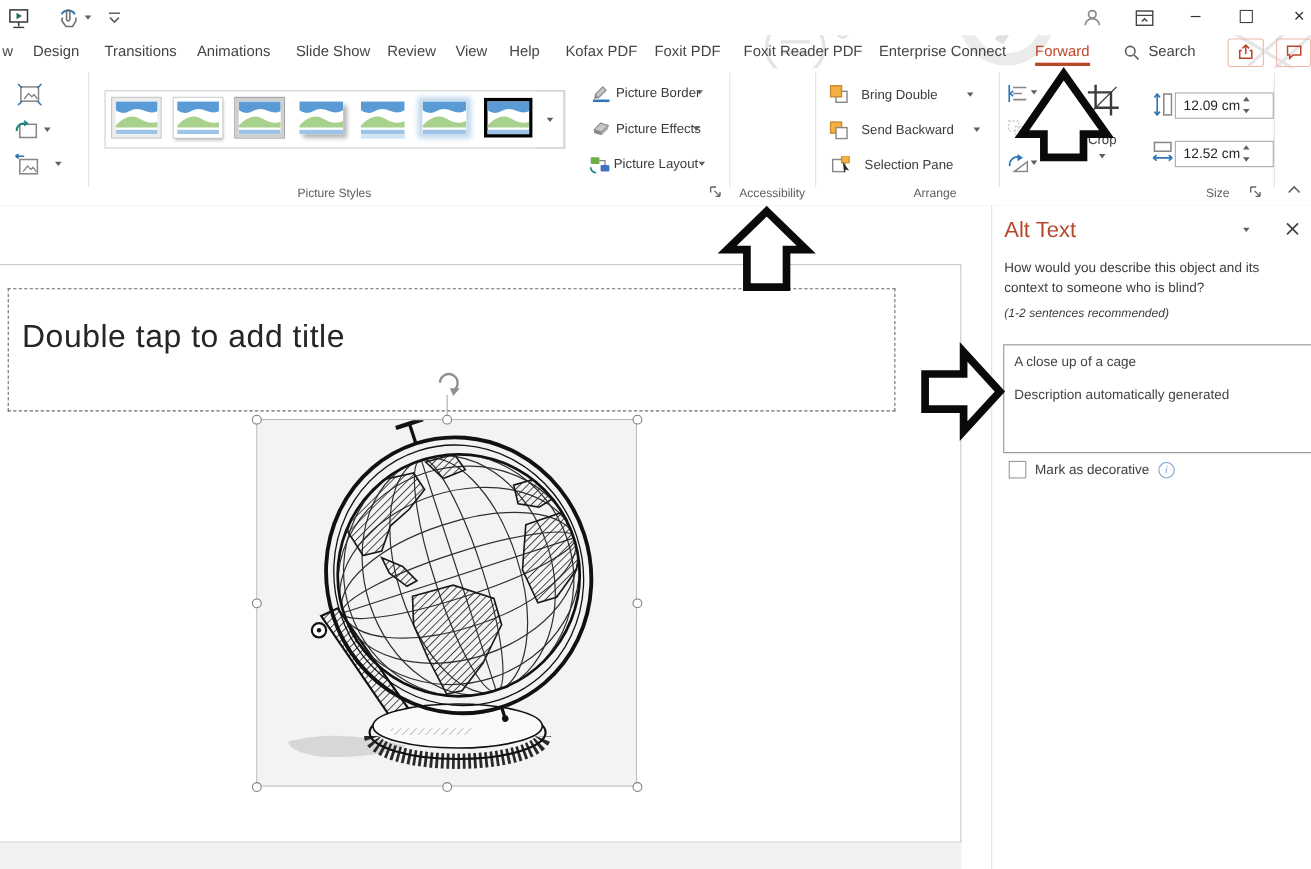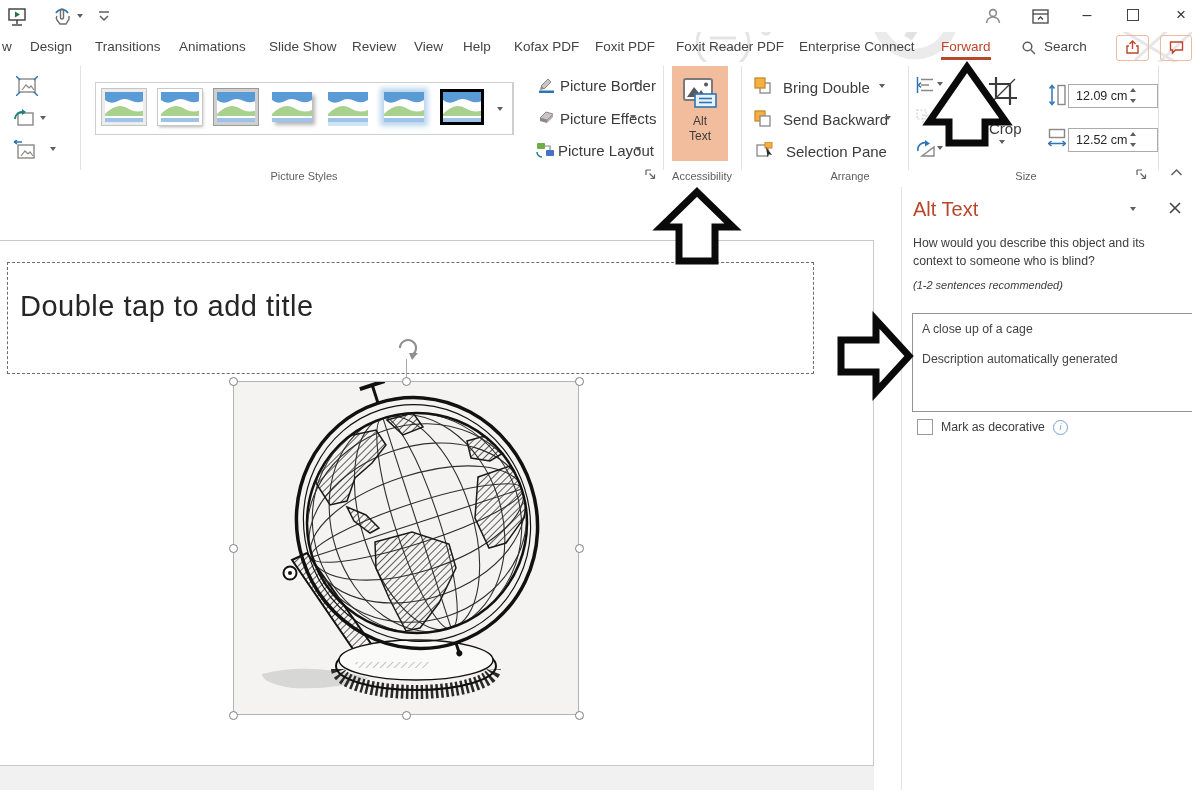--- a/index.html
+++ b/index.html
@@ -12,21 +12,21 @@
   .winbtn{width:34px;height:26px;top:2px;display:flex;align-items:center;justify-content:center;color:#333;}
   #maximize-box{width:10px;height:10px;border:1px solid #444;}
   
   #tabrow{left:0;top:32px;width:1192px;height:30px;background:transparent;}
   .tab{position:absolute;top:7px;font-size:13.5px;color:#444;white-space:nowrap;cursor:default;}
   .tab.active{color:#c0442a;font-weight:400;border-bottom:3px solid #b7472a;padding-bottom:3px;}
   
   #ribbon{left:0;top:62px;width:1192px;height:125px;background:#fff;border-bottom:1px solid #d8d8d8;}
   .vdiv{position:absolute;top:4px;width:1px;height:104px;background:#e2e2e2;}
   .grouplabel{position:absolute;top:108px;font-size:11px;color:#605e5c;text-align:center;white-space:nowrap;}
-  .rbtn-label{position:absolute;font-size:15px;color:#3b3b3b;white-space:nowrap;}
+  .rbtn-label{position:absolute;font-size:12px;color:#3b3b3b;white-space:nowrap;}
   .caret{position:absolute;width:0;height:0;border-left:3.5px solid transparent;border-right:3.5px solid transparent;border-top:4px solid #5f5f5f;}
   
   #gallery{left:95px;top:20px;width:417px;height:51px;border:1px solid #cfcfcf;background:#fff;}
   .galitem{position:absolute;top:6px;width:44px;height:36px;display:flex;align-items:center;justify-content:center;}
   .thumb{width:40px;height:30px;position:relative;overflow:hidden;background:#fff;}
   .st1 .thumb{border:3px solid #ececec;outline:1px solid #c4c4c4;}
   .st2 .thumb{border:3px solid #fff;box-shadow:0 0 0 1px #c9c9c9,1px 2px 3px rgba(0,0,0,.3);}
   .st3 .thumb{border:3px solid #cfcfcf;box-shadow:0 0 0 1px #9a9a9a;}
   .st4 .thumb{box-shadow:3px 3px 4px #b5b5b5;}
   .st5 .thumb{box-shadow:0 4px 0 0 #cfe3f5;}
@@ -278,32 +278,20 @@
 
   <svg class="abs" style="left:536px;top:79px" width="19" height="17" viewBox="0 0 19 17">
     <rect x="1" y="2" width="8" height="6" rx="1" fill="#70ad47"></rect>
     <rect x="10" y="9" width="8" height="6" rx="1" fill="#4472c4"></rect>
     <path d="M9,5 h5 v4" fill="none" stroke="#8a8886" stroke-width="1.2"></path>
     <path d="M1,11 a5,5 0 0 0 5,5" fill="none" stroke="#18837e" stroke-width="1.5"></path>
   </svg>
   <div class="rbtn-label" style="left:558px;top:80px">Picture Layout</div>
   <span class="caret" style="left:635px;top:85px"></span>
 
-  <div id="alt-text-button" class="abs">
-    <svg style="margin:12px auto 0;display:block" width="34" height="30" viewBox="0 0 34 30">
-      <rect x="1" y="1" width="28" height="21" rx="2" fill="#fff" stroke="#7a7a7a" stroke-width="2"></rect>
-      <polygon points="4,19 11,9 16,15 18,12 23,19" fill="#595959"></polygon>
-      <circle cx="23" cy="6.5" r="2" fill="#595959"></circle>
-      <rect x="12" y="16" width="21" height="13" fill="#eaf3fb" stroke="#2e75b6" stroke-width="1.6"></rect>
-      <line x1="16" y1="20.5" x2="29" y2="20.5" stroke="#2e75b6" stroke-width="1.6"></line>
-      <line x1="16" y1="24.5" x2="29" y2="24.5" stroke="#2e75b6" stroke-width="1.6"></line>
-    </svg>
-    <div style="font-size:12px;color:#3b3b3b;margin-top:6px">Alt</div>
-    <div style="font-size:12px;color:#3b3b3b;margin-top:1px">Text</div>
-  </div>
   <div class="grouplabel" style="left:664px;width:76px">Accessibility</div>
 
   <svg class="abs" style="left:754px;top:15px" width="18" height="17" viewBox="0 0 18 17">
     <rect x="6" y="6" width="10" height="10" fill="none" stroke="#8a8886" stroke-width="1.3"></rect>
     <rect x="1" y="1" width="10" height="10" fill="#f5b041" stroke="#c98a2c" stroke-width="1.3"></rect>
   </svg>
   <div class="rbtn-label" style="left:783px;top:17px">Bring Double</div>
   <span class="caret" style="left:879px;top:22px"></span>
 
   <svg class="abs" style="left:754px;top:48px" width="18" height="17" viewBox="0 0 18 17">
@@ -374,21 +362,21 @@
         <polyline points="3.5,13 0.5,15.5 3.5,18"></polyline>
         <polyline points="14.5,13 17.5,15.5 14.5,18"></polyline>
       </g>
   </svg>
   <input class="sizeinput" style="left: 1068px; top: 66px;" readonly="" value="12.52 cm">
   <div class="spin" style="left:1126px;top:66px">
       <span class="spin-up"></span>
       <span class="spin-dn"></span>
     </div>
 
-  <div class="grouplabel" style="left:976px;width:100px">Size</div>
+  <div class="grouplabel" style="left:1057px;width:100px">Size</div>
   <svg class="abs" style="left:1136px;top:107px" width="11" height="11" viewBox="0 0 11 11">
     <path d="M1,1 h5 M1,1 v5 M4.5,4.5 l5,5 M9.5,9.5 h-4 M9.5,9.5 v-4" fill="none" stroke="#5f5f5f" stroke-width="1.2"></path>
   </svg>
   <svg class="abs" style="left:1170px;top:106px" width="13" height="9" viewBox="0 0 13 9">
     <polyline points="1.5,7 6.5,2 11.5,7" fill="none" stroke="#5f5f5f" stroke-width="1.5"></polyline>
   </svg>
 </div>
 
 <div id="canvas" class="abs">
   <div class="slide-border" style="left:0;top:53px;width:874px;height:1px"></div>

